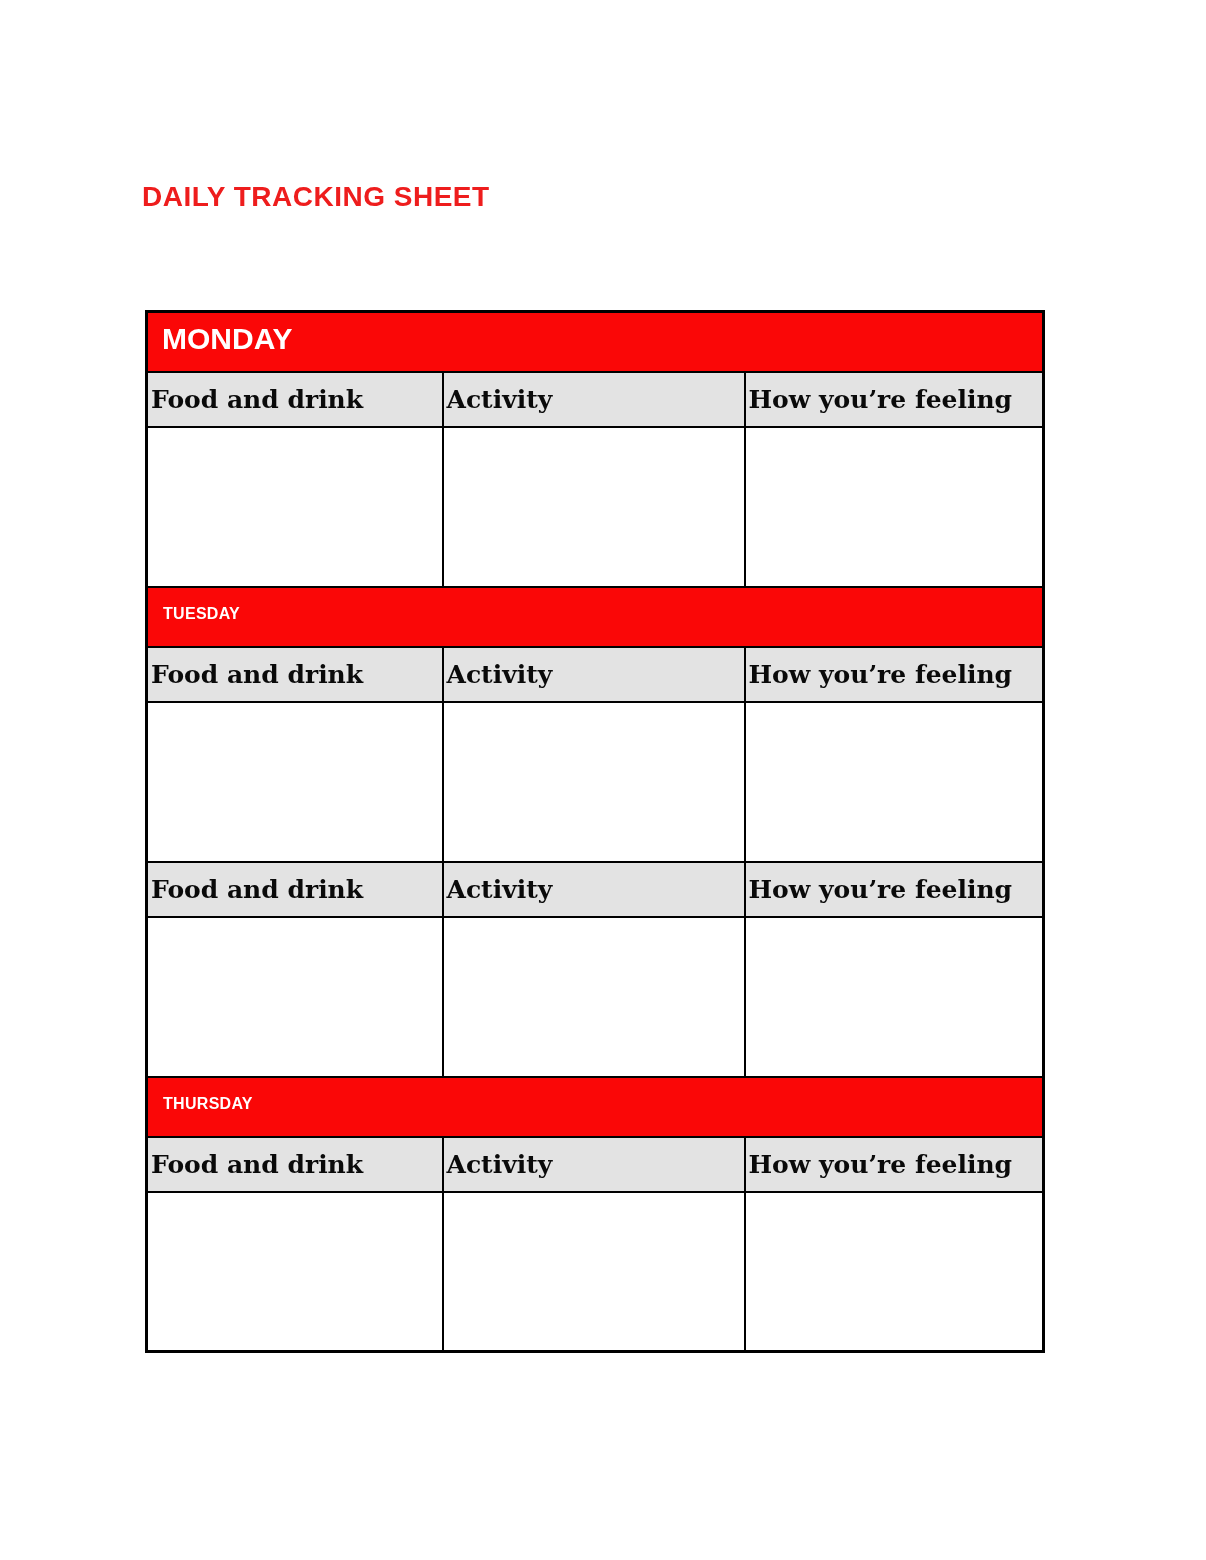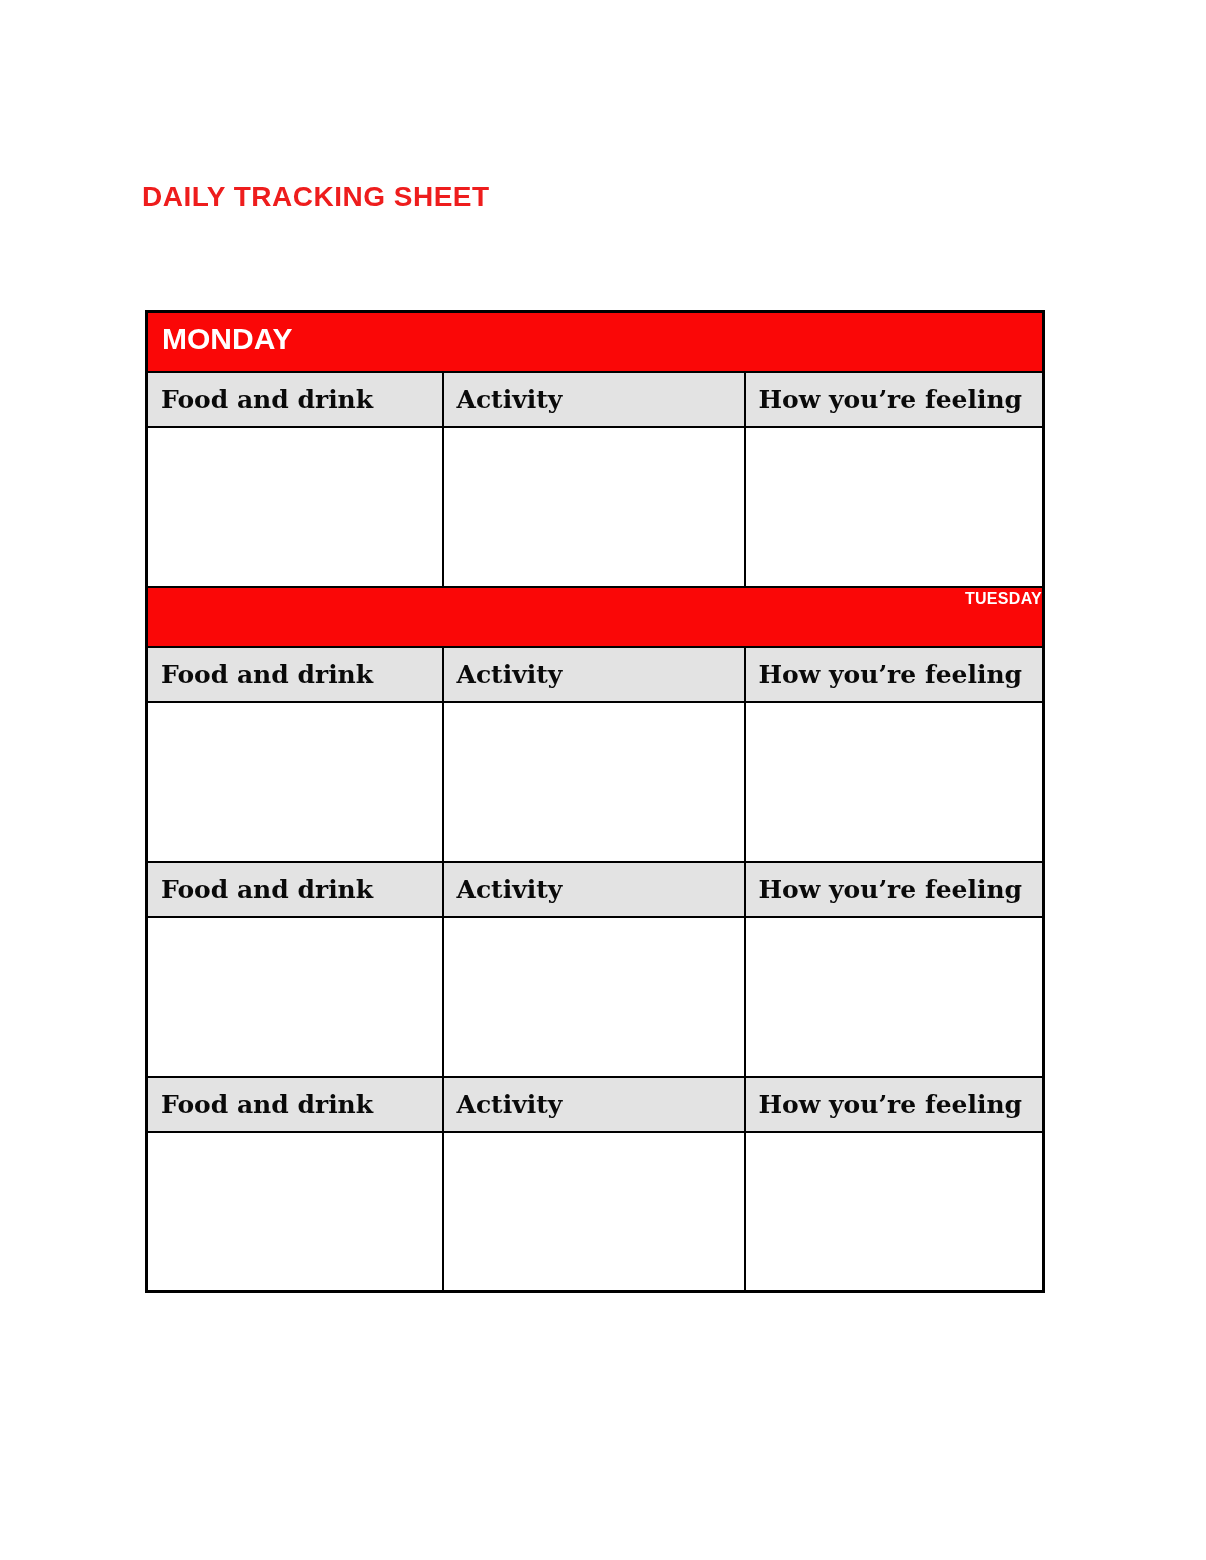--- a/index.html
+++ b/index.html
@@ -33,30 +33,30 @@
   }
   tr.band td{
     background:var(--band-red);
     color:var(--band-text);
     font-weight:700;
     vertical-align:top;
     height:60px;
     padding-left:15px;
   }
   tr.band--large td{font-size:30px;padding-top:9px;padding-left:14px;}
-  tr.band--small td{font-size:16px;padding-top:2px;letter-spacing:0.3px;text-align:right;}
+  tr.band--small td{font-size:16px;padding-top:17px;letter-spacing:0.3px;}
   tr.heads td{
     background:var(--header-gray);
     font-family:"DejaVu Serif", serif;
     font-weight:700;
     font-size:25px;
     color:#0a0a0a;
     height:55px;
     vertical-align:middle;
-    padding-left:13px;
+    padding-left:3px;
     white-space:nowrap;
   }
   tr.entries td{
     background:#ffffff;
     height:160px;
   }
 </style>
 </head>
 <body>
 
@@ -102,20 +102,23 @@
       <td>Food and drink</td>
       <td>Activity</td>
       <td>How you’re feeling</td>
     </tr>
     <tr class="entries">
       <td></td>
       <td></td>
       <td></td>
     </tr>
 
+    <tr class="band band--small">
+      <td colspan="3">THURSDAY</td>
+    </tr>
     <tr class="heads">
       <td>Food and drink</td>
       <td>Activity</td>
       <td>How you’re feeling</td>
     </tr>
     <tr class="entries">
       <td></td>
       <td></td>
       <td></td>
     </tr>

